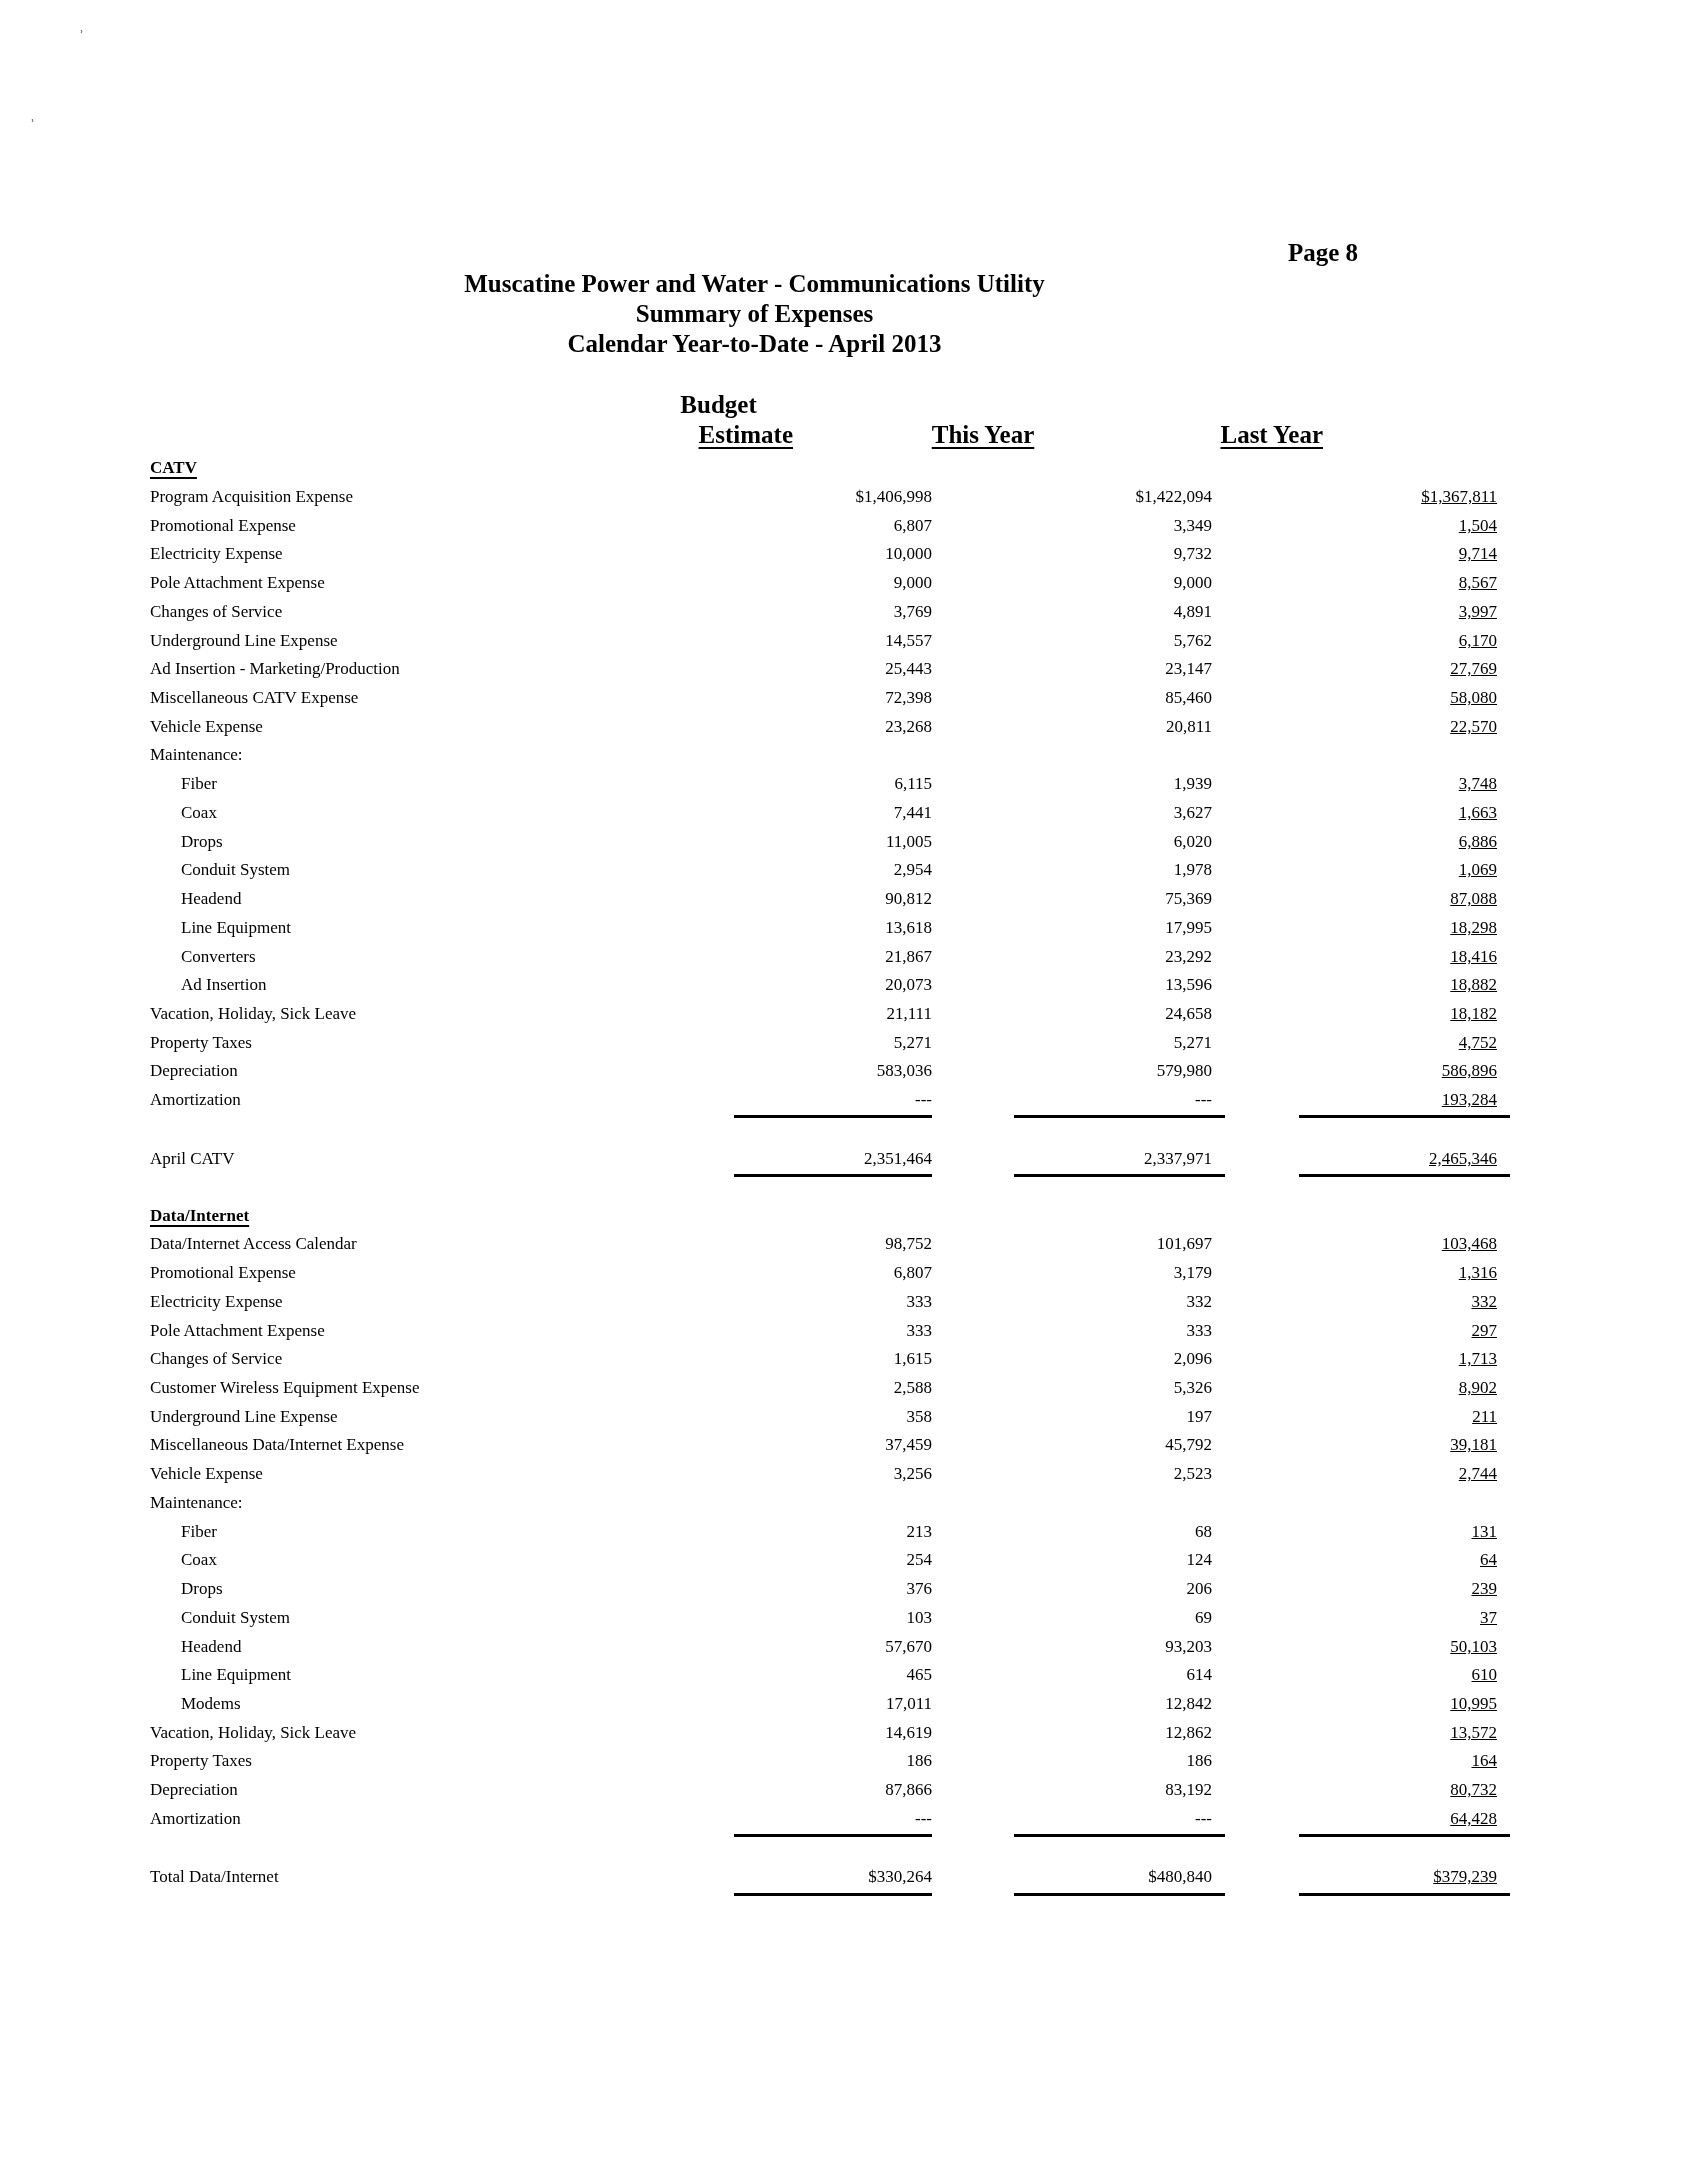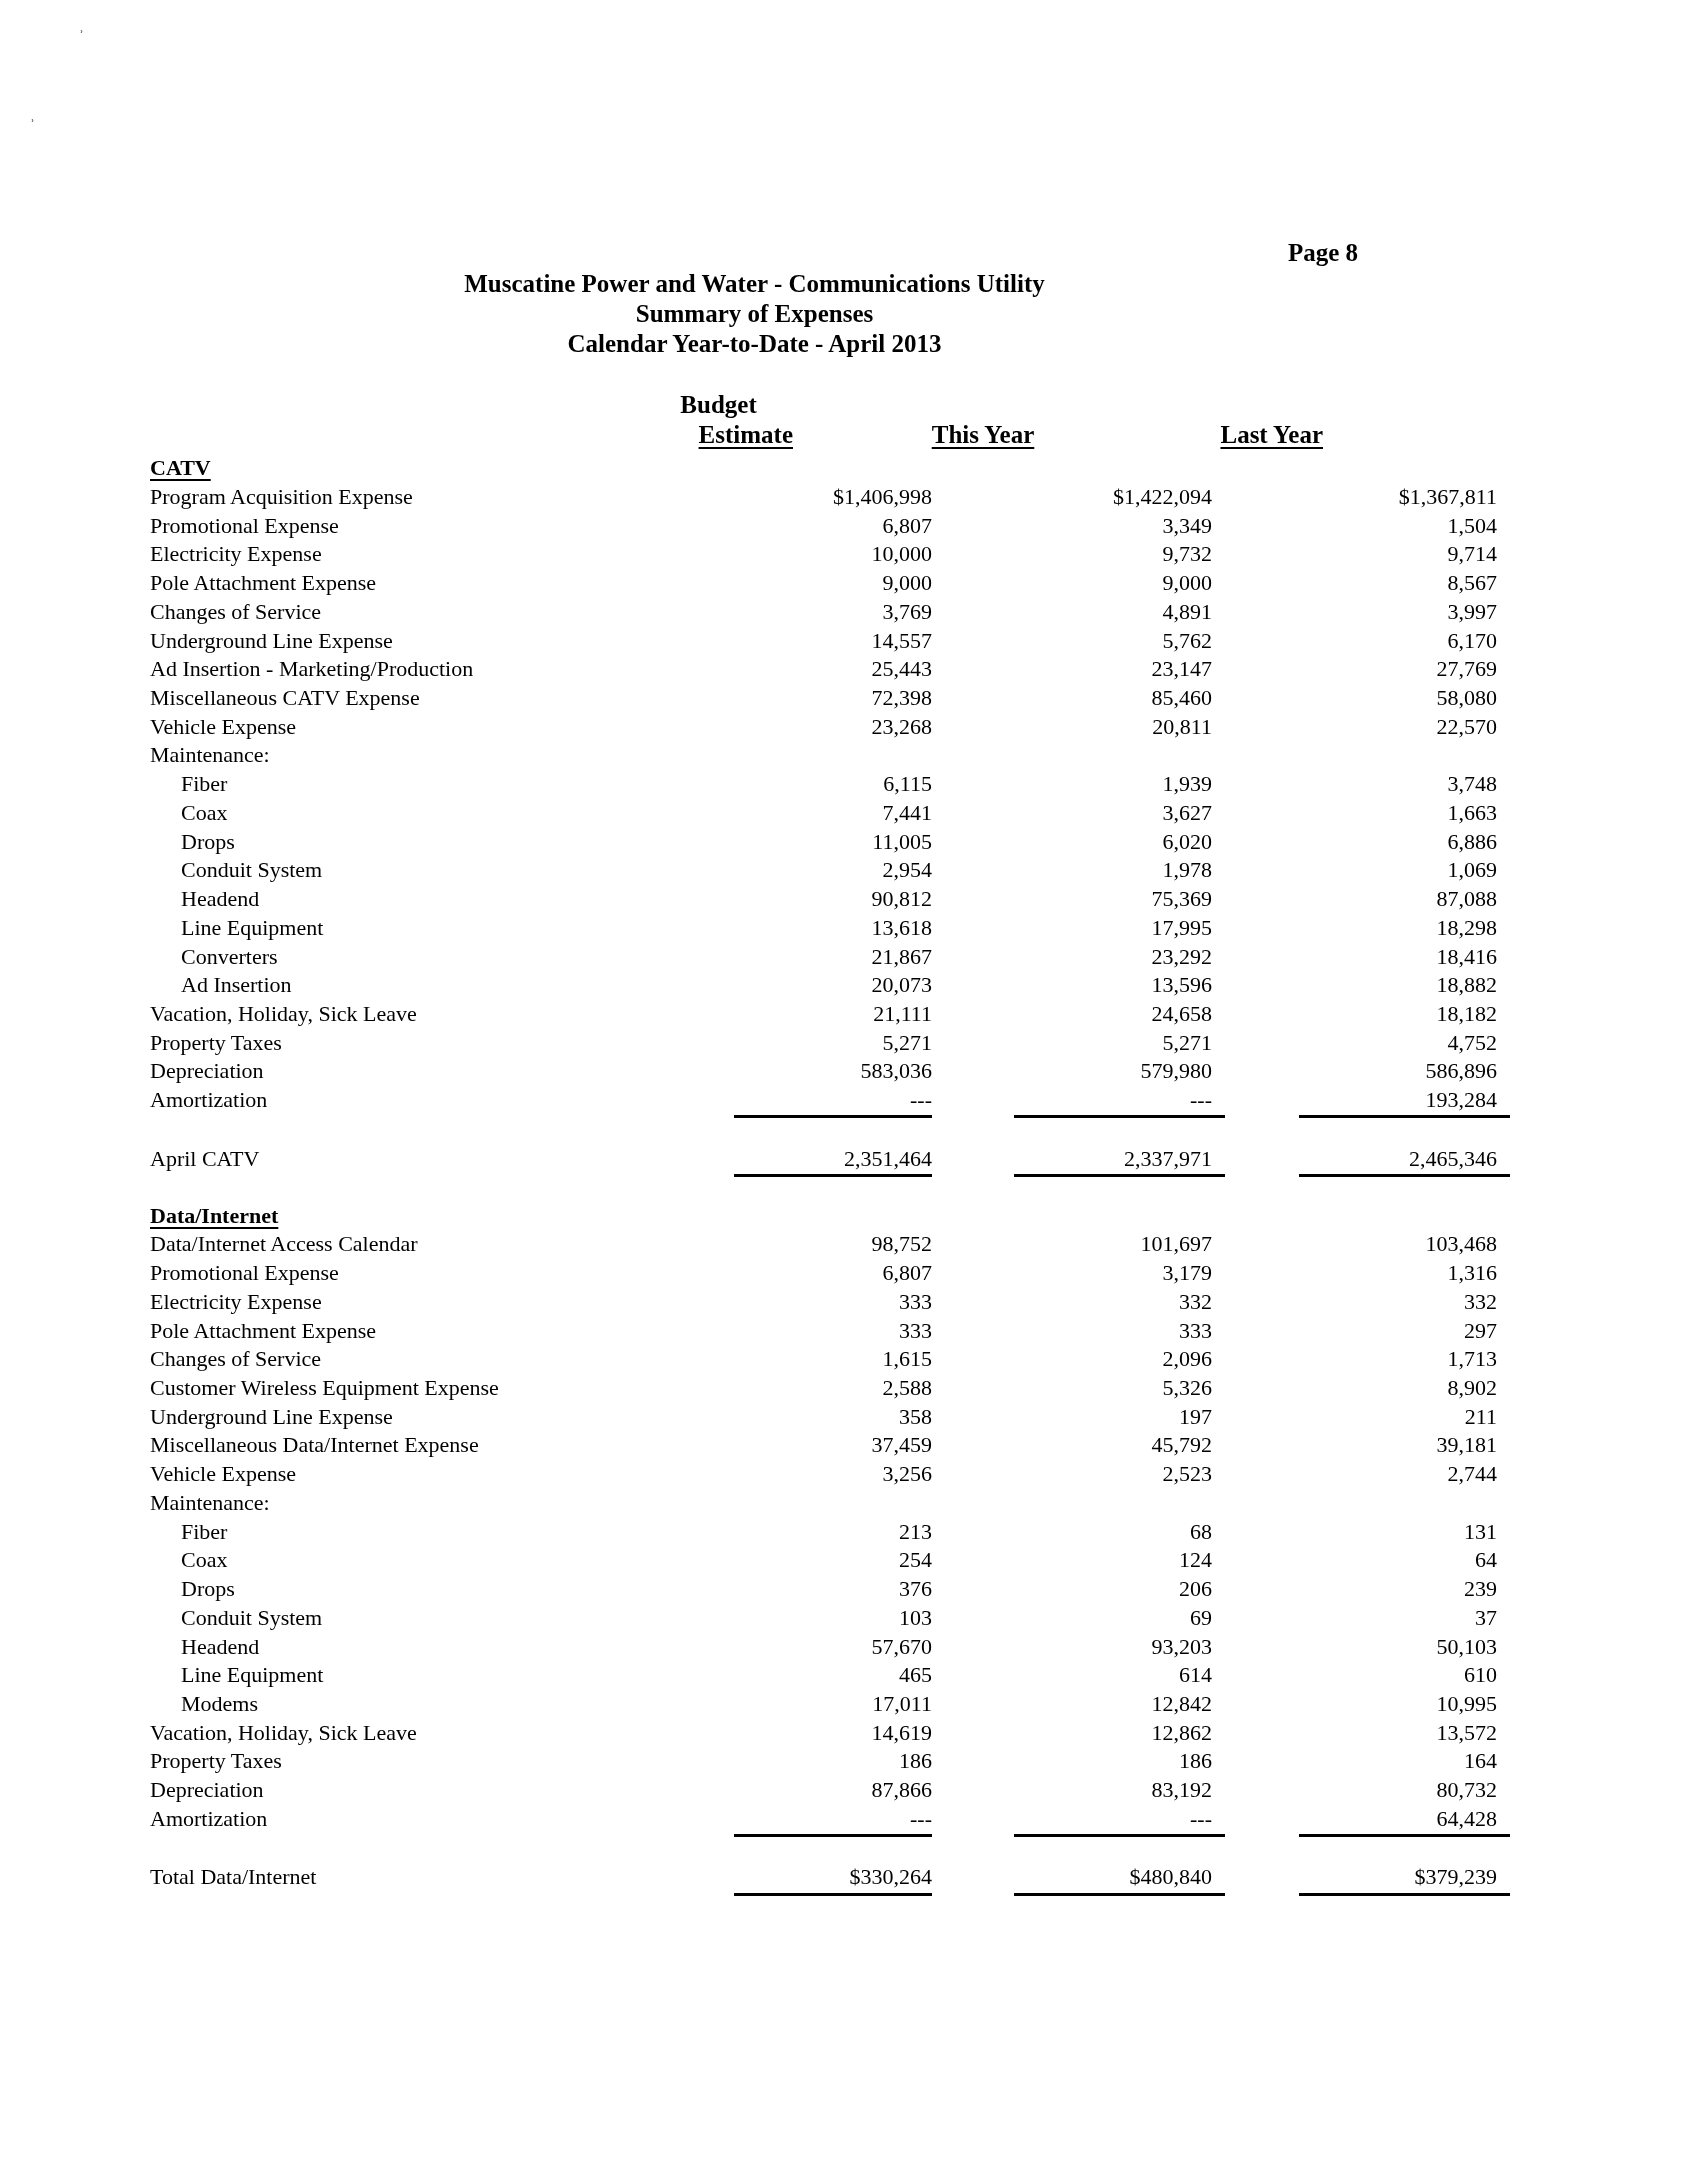--- a/index.html
+++ b/index.html
@@ -4,26 +4,26 @@
 <style>
   html, body { margin:0; padding:0; background:#fff; }
   body { width:1685px; height:2183px; position:relative; overflow:hidden;
          font-family:"Liberation Serif", "DejaVu Serif", serif; color:#000; }
   .page-num { position:absolute; left:1288px; top:239px; font-size:25px; font-weight:bold; }
   .title { position:absolute; left:0; width:1509px; text-align:center; font-size:25px; font-weight:bold; }
   .t1 { top:270px; } .t2 { top:300px; } .t3 { top:330px; }
   .colhead { position:absolute; font-size:25px; font-weight:bold; text-align:center; }
   .u { text-decoration:underline; text-decoration-thickness:2px; text-underline-offset:4px; }
   .rows { position:absolute; left:150px; top:0; width:1213px; }
-  .row { position:absolute; left:0; width:1213px; height:29px; font-size:22px; line-height:29px; }
+  .row { position:absolute; left:0; width:1213px; height:29px; font-size:17px; line-height:29px; }
   .row .lab { position:absolute; left:0; white-space:nowrap; }
   .row .lab.ind { left:31px; }
   .row .lab.sec { font-weight:bold; text-decoration:underline; text-decoration-thickness:2px; text-underline-offset:4px; }
   .row .v { position:absolute; text-align:right; width:198px; }
-  .v1 { left:584px; } .v2 { left:864px; } .v3 { left:1149px; }
+  .v1 { left:584px; } .v2 { left:864px; } .v3 { left:1149px;text-decoration:underline; }
   .rule { position:absolute; height:3px; background:#000; }
   .mark { position:absolute; font-size:15px; }
 </style>
 </head>
 <body>
 
 <div class="mark" style="left:79px;top:20px;">˒</div>
 <div class="mark" style="left:30px;top:109px;">˒</div>
 
 <div class="page-num">Page 8</div>

